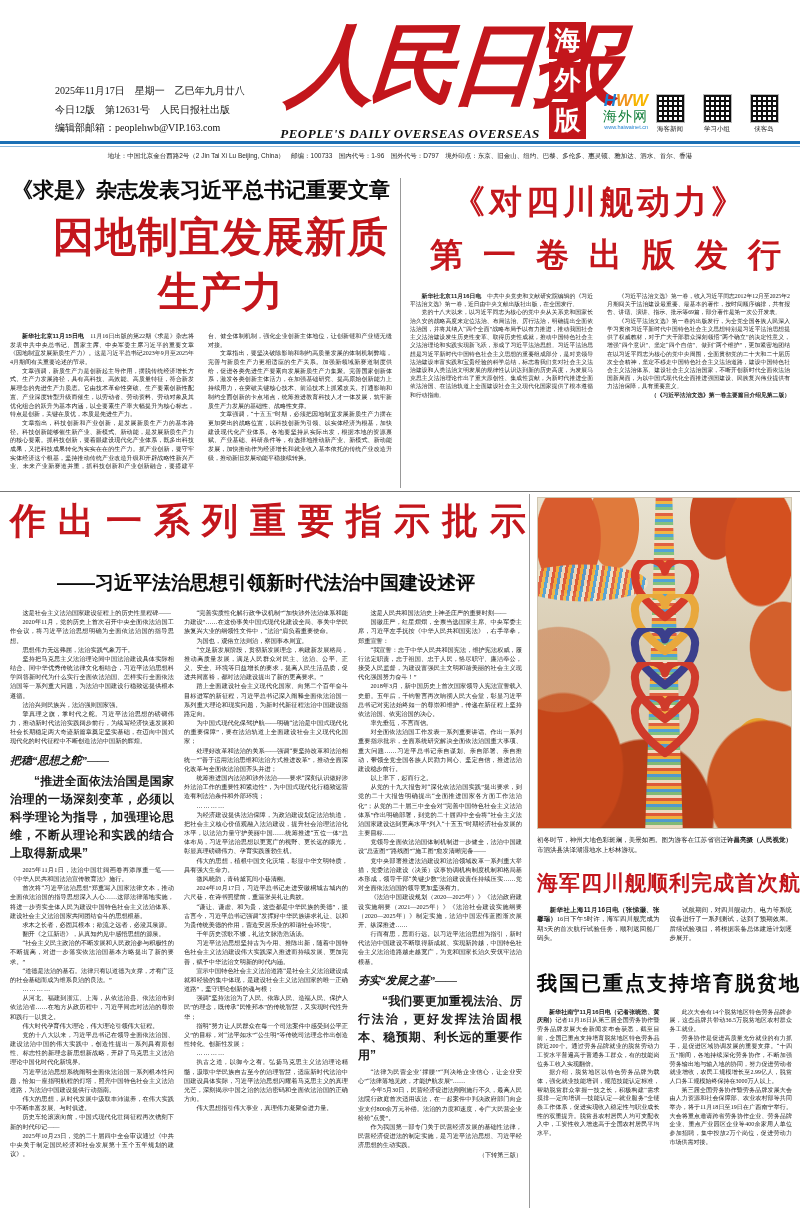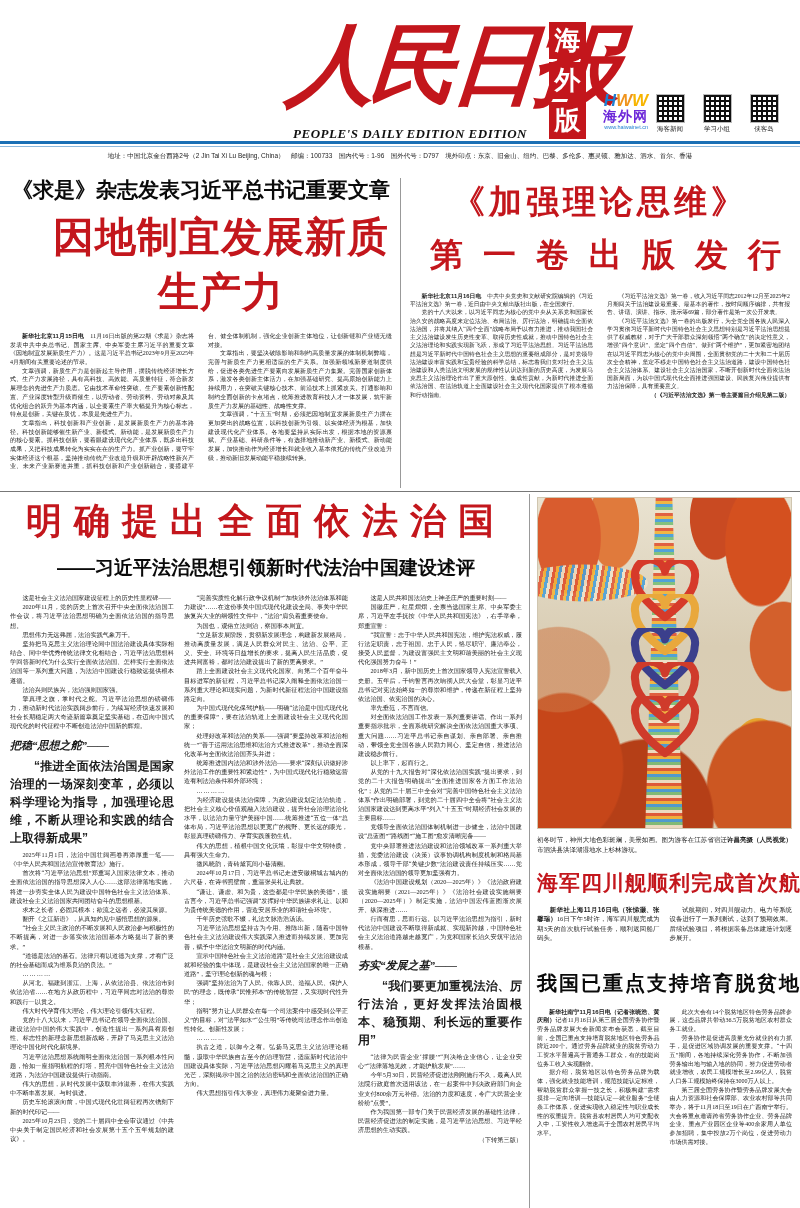--- a/index.html
+++ b/index.html
@@ -13,21 +13,21 @@
         font-style:italic;transform:skewX(-4deg);letter-spacing:-6px;line-height:1.1;white-space:nowrap;}
   .edition{position:absolute;left:549px;top:22px;width:40px;}
   .edition span{display:block;width:37px;height:37px;margin-bottom:3px;background:#c3161c;color:#fff;
         font-size:26px;font-weight:bold;text-align:center;line-height:37px;font-family:"DejaVu Serif",serif;}
   .entitle{position:absolute;left:255px;top:126px;width:310px;text-align:center;
         font-size:13px;font-weight:bold;font-style:italic;letter-spacing:.5px;
         font-family:"Liberation Serif",serif;color:#111;}
   .logo{position:absolute;left:592px;top:92px;width:56px;text-align:right;line-height:1.05;}
   .logo .hww{font-family:"Liberation Sans",sans-serif;font-weight:900;font-size:17px;font-style:italic;}
   .logo .hww .l1{color:#1d7fd1}.logo .hww .l2{color:#f0941d}.logo .hww .l3{color:#f7b500}
-  .logo .hwname{color:#6d28d9;font-weight:bold;font-size:14px;letter-spacing:1px;}
+  .logo .hwname{color:#15803d;font-weight:normal;font-size:14px;letter-spacing:1px;}
   .logo .hwurl{color:#1d7fd1;font-size:5.5px;font-family:"Liberation Sans",sans-serif;}
   .qrwrap{position:absolute;top:94px;width:40px;text-align:center;}
   .qr{width:27px;height:27px;margin:0 auto;border:1px solid #bbb;
       background-image:repeating-linear-gradient(0deg,#111 0 2px,rgba(255,255,255,0) 2px 5px),
                        repeating-linear-gradient(90deg,#111 0 2px,#fff 2px 5px);}
   .qrlabel{font-size:6.5px;margin-top:2px;font-family:"Liberation Sans",sans-serif;color:#222;}
   .bluebar{position:absolute;left:0;top:141px;width:800px;height:3px;background:#1a6fb5;}
   .bluebar2{position:absolute;left:0;top:146px;width:800px;height:1px;background:#8db9de;}
   .addr{position:absolute;left:0;top:152px;width:800px;text-align:center;font-size:6.5px;color:#222;
         font-family:"Liberation Sans",sans-serif;}
@@ -53,21 +53,21 @@
   .tr{position:absolute;left:410px;top:180px;width:380px;}
   .tr .head1{font-size:33px;font-weight:900;color:#c3161c;text-align:center;letter-spacing:4px;
              font-family:"DejaVu Serif",serif;white-space:nowrap;}
   .tr .head2{font-size:33px;font-weight:900;color:#c3161c;text-align:right;letter-spacing:20px;
              font-family:"DejaVu Serif",serif;margin-top:8px;text-indent:20px;white-space:nowrap;}
   .tr .body{margin-top:14px;column-count:2;column-gap:14px;font-size:5.8px;line-height:1.42;height:198px;overflow:hidden;}
   
   .mid{position:absolute;left:10px;top:497px;width:512px;}
   .mid .bigtitle{font-size:36px;font-weight:900;color:#c3161c;text-align:center;letter-spacing:12px;
                  font-family:"DejaVu Serif",serif;white-space:nowrap;}
-  .mid .subtitle{font-size:19px;font-weight:900;text-align:center;margin-top:9px;
+  .mid .subtitle{font-size:19px;font-weight:900;text-align:center;margin-top:24px;
                  font-family:"Liberation Sans",sans-serif;color:#0a0a0a;}
   .midcols{display:flex;gap:10px;margin-top:12px;}
   .midcols .col{width:164px;font-size:6.2px;line-height:1.48;height:618px;overflow:hidden;}
   
   .side{position:absolute;left:537px;top:497px;width:255px;}
   .photo{position:relative;width:253px;height:330px;border:1px solid #d0c6b0;overflow:hidden;
      background:
       radial-gradient(55px 95px at 12% 12%,#d95c2e 0 58%,rgba(0,0,0,0) 60%),
       radial-gradient(45px 80px at 30% 8%,#e07a3c 0 55%,rgba(0,0,0,0) 57%),
       radial-gradient(60px 105px at 88% 14%,#d4501f 0 58%,rgba(0,0,0,0) 60%),
@@ -94,30 +94,35 @@
   .navybody{margin-top:8px;column-count:2;column-gap:10px;font-size:6.4px;line-height:1.5;height:52px;overflow:hidden;}
   .laowuhead{margin-top:12px;font-size:20px;font-weight:900;text-align:center;color:#0a0a0a;
              font-family:"DejaVu Serif",serif;letter-spacing:2px;line-height:1.45;white-space:nowrap;}
   .laowubody{margin-top:10px;column-count:2;column-gap:10px;font-size:6px;line-height:1.45;height:196px;overflow:hidden;}
 </style>
 </head>
 <body>
 
 <div id="page">
 
+  <div class="dates">
+    <div>2025年11月17日　星期一　乙巳年九月廿八</div>
+    <div>今日12版　第12631号　人民日报社出版</div>
+    <div>编辑部邮箱：peoplehwb@VIP.163.com</div>
+  </div>
 
   <div class="mast">人民日报</div>
 
   <div class="edition">
     <span>海</span>
     <span>外</span>
     <span>版</span>
   </div>
 
-  <div class="entitle">PEOPLE'S DAILY EDITION EDITION</div>
+  <div class="entitle">PEOPLE'S DAILY OVERSEAS OVERSEAS</div>
 
   <div class="logo">
     <div class="hww">
       <span class="l1">H</span><span class="l2">W</span><span class="l3">W</span>
     </div>
     <div class="hwname">海外网</div>
     <div class="hwurl">www.haiwainet.cn</div>
   </div>
 
   <div class="qrwrap" style="left:650px">
@@ -145,35 +150,35 @@
         <p>文章强调，新质生产力是创新起主导作用，摆脱传统经济增长方式、生产力发展路径，具有高科技、高效能、高质量特征，符合新发展理念的先进生产力质态。它由技术革命性突破、生产要素创新性配置、产业深度转型升级而催生，以劳动者、劳动资料、劳动对象及其优化组合的跃升为基本内涵，以全要素生产率大幅提升为核心标志，特点是创新，关键在质优，本质是先进生产力。</p>
         <p>文章指出，科技创新和产业创新，是发展新质生产力的基本路径。科技创新能够催生新产业、新模式、新动能，是发展新质生产力的核心要素。抓科技创新，要着眼建设现代化产业体系，既多出科技成果，又把科技成果转化为实实在在的生产力。抓产业创新，要守牢实体经济这个根基，坚持推动传统产业改造升级和开辟战略性新兴产业、未来产业新赛道并重，抓科技创新和产业创新融合，要搭建平台、健全体制机制，强化企业创新主体地位，让创新链和产业链无缝对接。</p>
         <p>文章指出，要坚决破除影响和制约高质量发展的体制机制弊端，完善与新质生产力更相适应的生产关系。加强新领域新赛道制度供给，促进各类先进生产要素向发展新质生产力集聚。完善国家创新体系，激发各类创新主体活力，在加强基础研究、提高原始创新能力上持续用力，在突破关键核心技术、前沿技术上抓紧攻关。打通影响和制约全面创新的卡点堵点，统筹推进教育科技人才一体发展，筑牢新质生产力发展的基础性、战略性支撑。</p>
         <p>文章强调，“十五五”时期，必须把因地制宜发展新质生产力摆在更加突出的战略位置，以科技创新为引领、以实体经济为根基，加快建设现代化产业体系。各地要坚持从实际出发，根据本地的资源禀赋、产业基础、科研条件等，有选择地推动新产业、新模式、新动能发展，加快推动作为经济增长和就业收入基本依托的传统产业改造升级，推动新旧发展动能平稳接续转换。</p>
       </div>
   </div>
 
   <div class="vrule" style="left:400px;top:178px;height:310px"></div>
 
   <div class="tr">
-    <div class="head1">《加强理论思维》</div>
+    <div class="head1">《对四川舰动力》</div>
     <div class="head2">第一卷出版发行</div>
     <div class="body">
         <p><b>新华社北京11月16日电</b>　中共中央党史和文献研究院编辑的《习近平法治文选》第一卷，近日由中央文献出版社出版，在全国发行。</p>
         <p>党的十八大以来，以习近平同志为核心的党中央从关系党和国家长治久安的战略高度来定位法治、布局法治、厉行法治，明确提出全面依法治国，并将其纳入“四个全面”战略布局予以有力推进，推动我国社会主义法治建设发生历史性变革、取得历史性成就，推动中国特色社会主义法治理论和实践实现新飞跃，形成了习近平法治思想。习近平法治思想是习近平新时代中国特色社会主义思想的重要组成部分，是对党领导法治建设丰富实践和宝贵经验的科学总结，标志着我们党对社会主义法治建设和人类法治文明发展的规律性认识达到新的历史高度，为发展马克思主义法治理论作出了重大原创性、集成性贡献，为新时代推进全面依法治国、在法治轨道上全面建设社会主义现代化国家提供了根本遵循和行动指南。</p>
         <p>《习近平法治文选》第一卷，收入习近平同志2012年12月至2025年2月期间关于法治建设最重要、最基本的著作，按时间顺序编排，共有报告、讲话、演讲、指示、批示等69篇，部分著作是第一次公开发表。</p>
         <p>《习近平法治文选》第一卷的出版发行，为全党全国各族人民深入学习贯彻习近平新时代中国特色社会主义思想特别是习近平法治思想提供了权威教材，对于广大干部群众深刻领悟“两个确立”的决定性意义，增强“四个意识”、坚定“四个自信”、做到“两个维护”，更加紧密地团结在以习近平同志为核心的党中央周围，全面贯彻党的二十大和二十届历次全会精神，坚定不移走中国特色社会主义法治道路，建设中国特色社会主义法治体系、建设社会主义法治国家，不断开创新时代全面依法治国新局面，为以中国式现代化全面推进强国建设、民族复兴伟业提供有力法治保障，具有重要意义。</p>
         <p class="note">（《习近平法治文选》第一卷主要篇目介绍见第二版）</p>
       </div>
   </div>
 
   <div class="hrule"></div>
 
   <div class="mid">
-    <div class="bigtitle">明确提出全面依法治国</div>
+    <div class="bigtitle">作出一系列重要指示批示</div>
     <div class="subtitle">——习近平法治思想引领新时代法治中国建设述评</div>
     <div class="midcols">
       <div class="col body">
           <p>这是社会主义法治国家建设征程上的历史性里程碑——</p>
           <p>2020年11月，党的历史上首次召开中央全面依法治国工作会议，将习近平法治思想明确为全面依法治国的指导思想。</p>
           <p>思想伟力无远弗届，法治实践气象万千。</p>
           <p>坚持把马克思主义法治理论同中国法治建设具体实际相结合、同中华优秀传统法律文化相结合，习近平法治思想科学回答新时代为什么实行全面依法治国、怎样实行全面依法治国等一系列重大问题，为法治中国建设行稳致远提供根本遵循。</p>
           <p>法治兴则民族兴，法治强则国家强。</p>
           <p>擎真理之旗，掌时代之舵。习近平法治思想的磅礴伟力，推动新时代法治实践阔步前行，为续写经济快速发展和社会长期稳定两大奇迹新篇章奠定坚实基础，在迈向中国式现代化的时代征程中不断创造法治中国新的辉煌。</p>
           <p class="sec">把稳“思想之舵”——</p>

